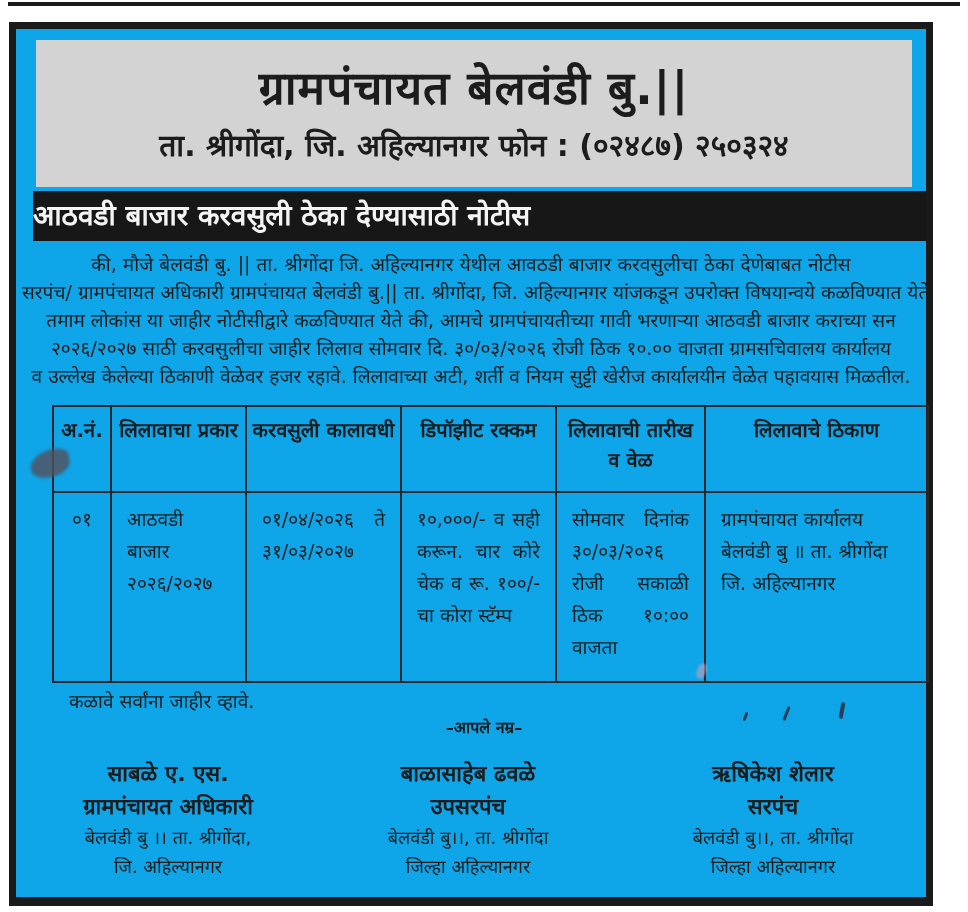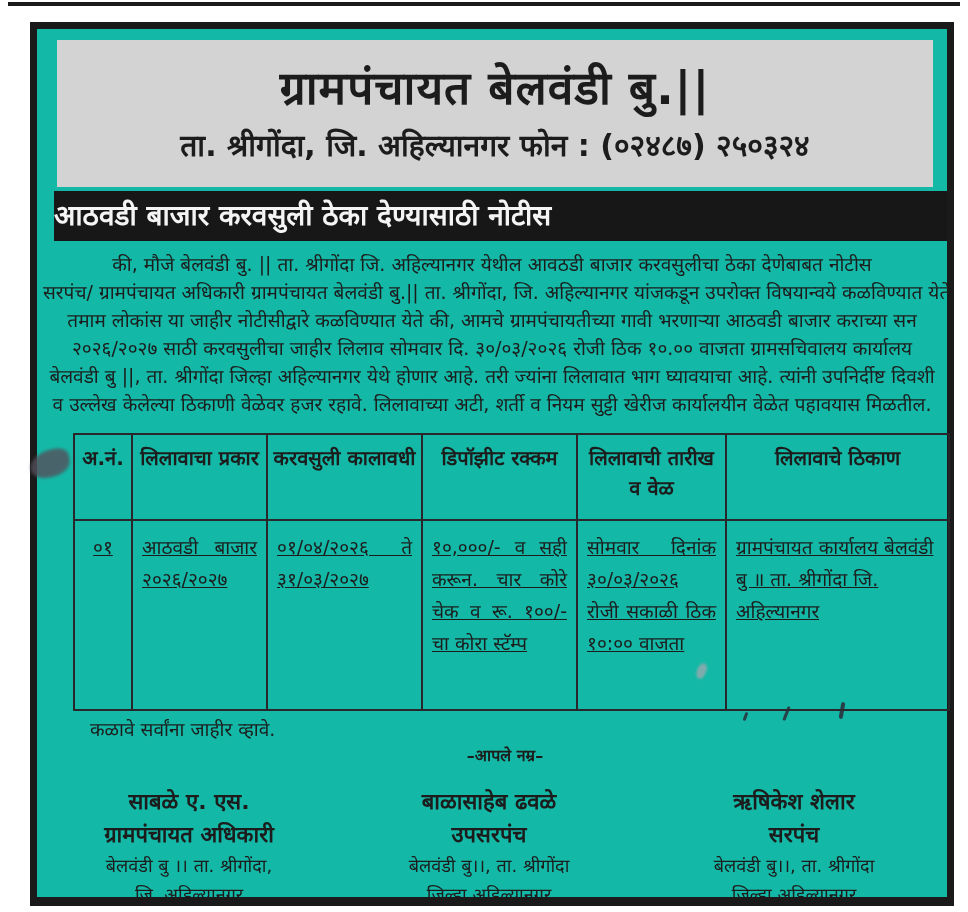--- a/index.html
+++ b/index.html
@@ -9,27 +9,27 @@
     font-family: "DejaVu Sans", sans-serif;
     color: #1c1c1c;
     position: relative;
     overflow: hidden;
   }
   .top-rule {
     position: absolute; left: 8px; top: 2px; width: 952px; height: 4px;
     background: #1a1a1a;
   }
   .frame {
-    position: absolute; left: 30px; top: 22px;
+    position: absolute; left: 9px; top: 22px;
     width: 910px; height: 868px;
     border-top: 7px solid #1a1a1a;
     border-left: 7px solid #1a1a1a;
     border-right: 7px solid #1a1a1a;
     border-bottom: 9px solid #1a1a1a;
-    background: #14b8a6;
+    background: #0ea5e9;
   }
   .gray-header {
     margin: 11px 14px 0 20px;
     height: 147px;
     background: #d3d3d3;
     text-align: center;
   }
   .gp-title {
     padding-top: 16px;
     font-size: 46px;
@@ -75,23 +75,22 @@
     font-size: 20px;
     font-weight: 600;
     text-align: center;
     padding: 8px 4px 0 4px;
     height: 76px;
     line-height: 30px;
   }
   table.auction td {
     font-size: 19px;
     line-height: 32px;
-    padding: 10px 9px;
+    padding: 10px 15px;
     height: 168px;
-    text-decoration: underline;
   }
   td.c-sr { text-align: center; }
   td.c-just { text-align: justify; }
   .closing-line {
     margin: 5px 0 0 53px;
     font-size: 19px;
   }
   .salutation {
     margin-top: 2px;
     text-align: center;
@@ -145,21 +144,20 @@
     <div class="gp-subtitle">ता. श्रीगोंदा, जि. अहिल्यानगर फोन : (०२४८७) २५०३२४</div>
   </div>
 
   <div class="notice-bar">आठवडी बाजार करवसुली ठेका देण्यासाठी नोटीस</div>
 
   <div class="body-text">
     <div class="line">की, मौजे बेलवंडी बु. || ता. श्रीगोंदा जि. अहिल्यानगर येथील आवठडी बाजार करवसुलीचा ठेका देणेबाबत नोटीस</div>
     <div class="line">सरपंच/ ग्रामपंचायत अधिकारी ग्रामपंचायत बेलवंडी बु.|| ता. श्रीगोंदा, जि. अहिल्यानगर यांजकडून उपरोक्त विषयान्वये कळविण्यात येते</div>
     <div class="line">तमाम लोकांस या जाहीर नोटीसीद्वारे कळविण्यात येते की, आमचे ग्रामपंचायतीच्या गावी भरणाऱ्या आठवडी बाजार कराच्या सन</div>
     <div class="line">२०२६/२०२७ साठी करवसुलीचा जाहीर लिलाव सोमवार दि. ३०/०३/२०२६ रोजी ठिक १०.०० वाजता ग्रामसचिवालय कार्यालय</div>
-    <div class="line">बेलवंडी बु ||, ता. श्रीगोंदा जिल्हा अहिल्यानगर येथे होणार आहे. तरी ज्यांना लिलावात भाग घ्यावयाचा आहे. त्यांनी उपनिर्दीष्ट दिवशी</div>
     <div class="line">व उल्लेख केलेल्या ठिकाणी वेळेवर हजर रहावे. लिलावाच्या अटी, शर्ती व नियम सुट्टी खेरीज कार्यालयीन वेळेत पहावयास मिळतील.</div>
   </div>
 
   <table class="auction">
     <colgroup>
       <col style="width:58px">
         <col style="width:135px">
         <col style="width:155px">
       <col style="width:155px">
         <col style="width:149px">

